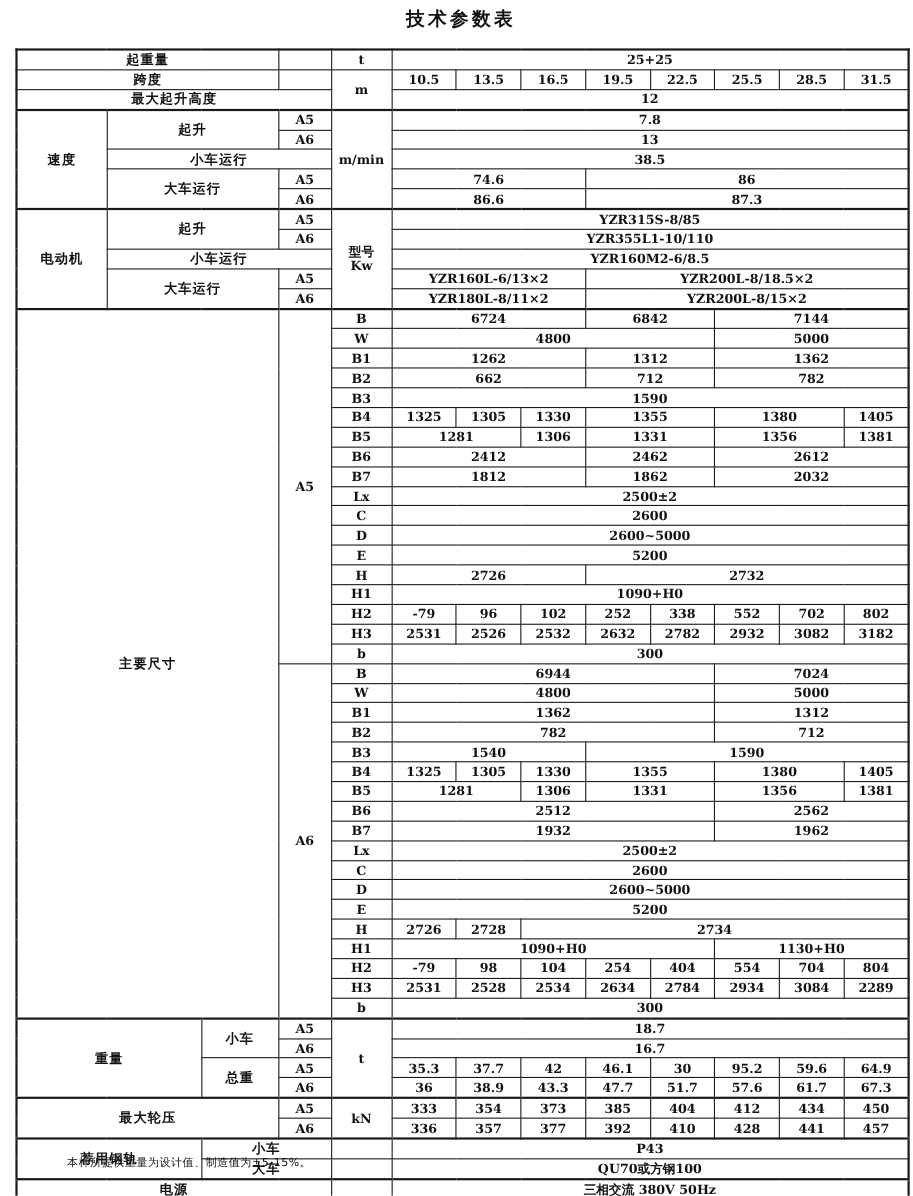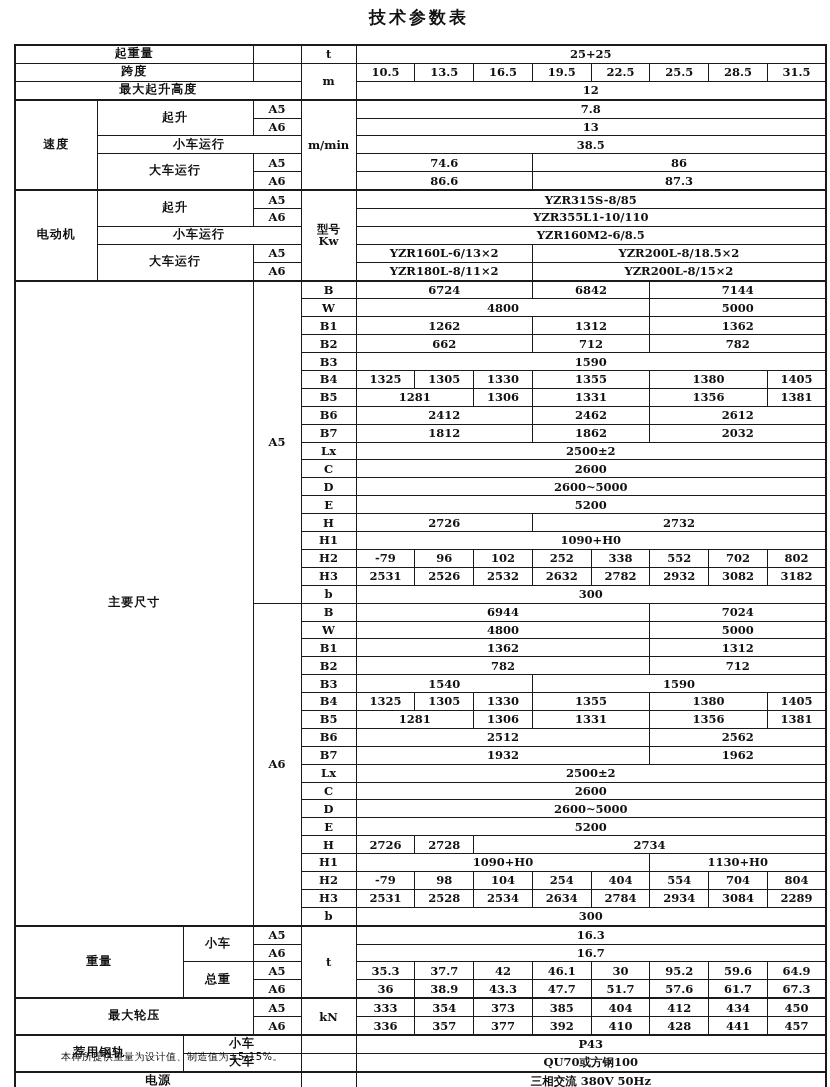--- a/index.html
+++ b/index.html
@@ -18,21 +18,21 @@
     border:2px solid #1a1a1a;
   }
   td{
     border:1px solid #1a1a1a;
     height:16.9px;padding:0 1px;
     text-align:center;vertical-align:middle;
     font-weight:bold;line-height:1.05;overflow:hidden;
     font-family:"DejaVu Serif", serif;font-size:11.5px;
     white-space:nowrap;
   }
-  td.lab{font-family:Liberation Mono, monospace;font-size:12px;letter-spacing:1px;white-space:nowrap;}
+  td.lab{font-family:Liberation Serif, serif;font-size:12px;letter-spacing:1px;white-space:nowrap;}
   td.unit{white-space:pre-line;}
   tr.sep td{border-top:2px solid #1a1a1a;}
   .footer{
     position:absolute;left:14px;top:1050px;
     font-size:10px;font-weight:normal;letter-spacing:0.5px;margin-left:47px;
   }
 </style>
 </head>
 <body>
 
@@ -344,21 +344,21 @@
       </tr>
       <tr>
         <td class="dim">b</td>
         <td colspan="8" class="val">300</td>
       </tr>
       <tr class="sep">
         <td colspan="2" rowspan="4" class="lab">重量</td>
         <td rowspan="2" class="lab">小车</td>
         <td class="grade">A5</td>
         <td rowspan="4" class="unit">t</td>
-        <td colspan="8" class="val">16.3</td>
+        <td colspan="8" class="val">18.7</td>
       </tr>
       <tr>
         <td class="grade">A6</td>
         <td colspan="8" class="val">16.7</td>
       </tr>
       <tr>
         <td rowspan="2" class="lab">总重</td>
         <td class="grade">A5</td>
         <td class="val">35.3</td>
         <td class="val">37.7</td>

